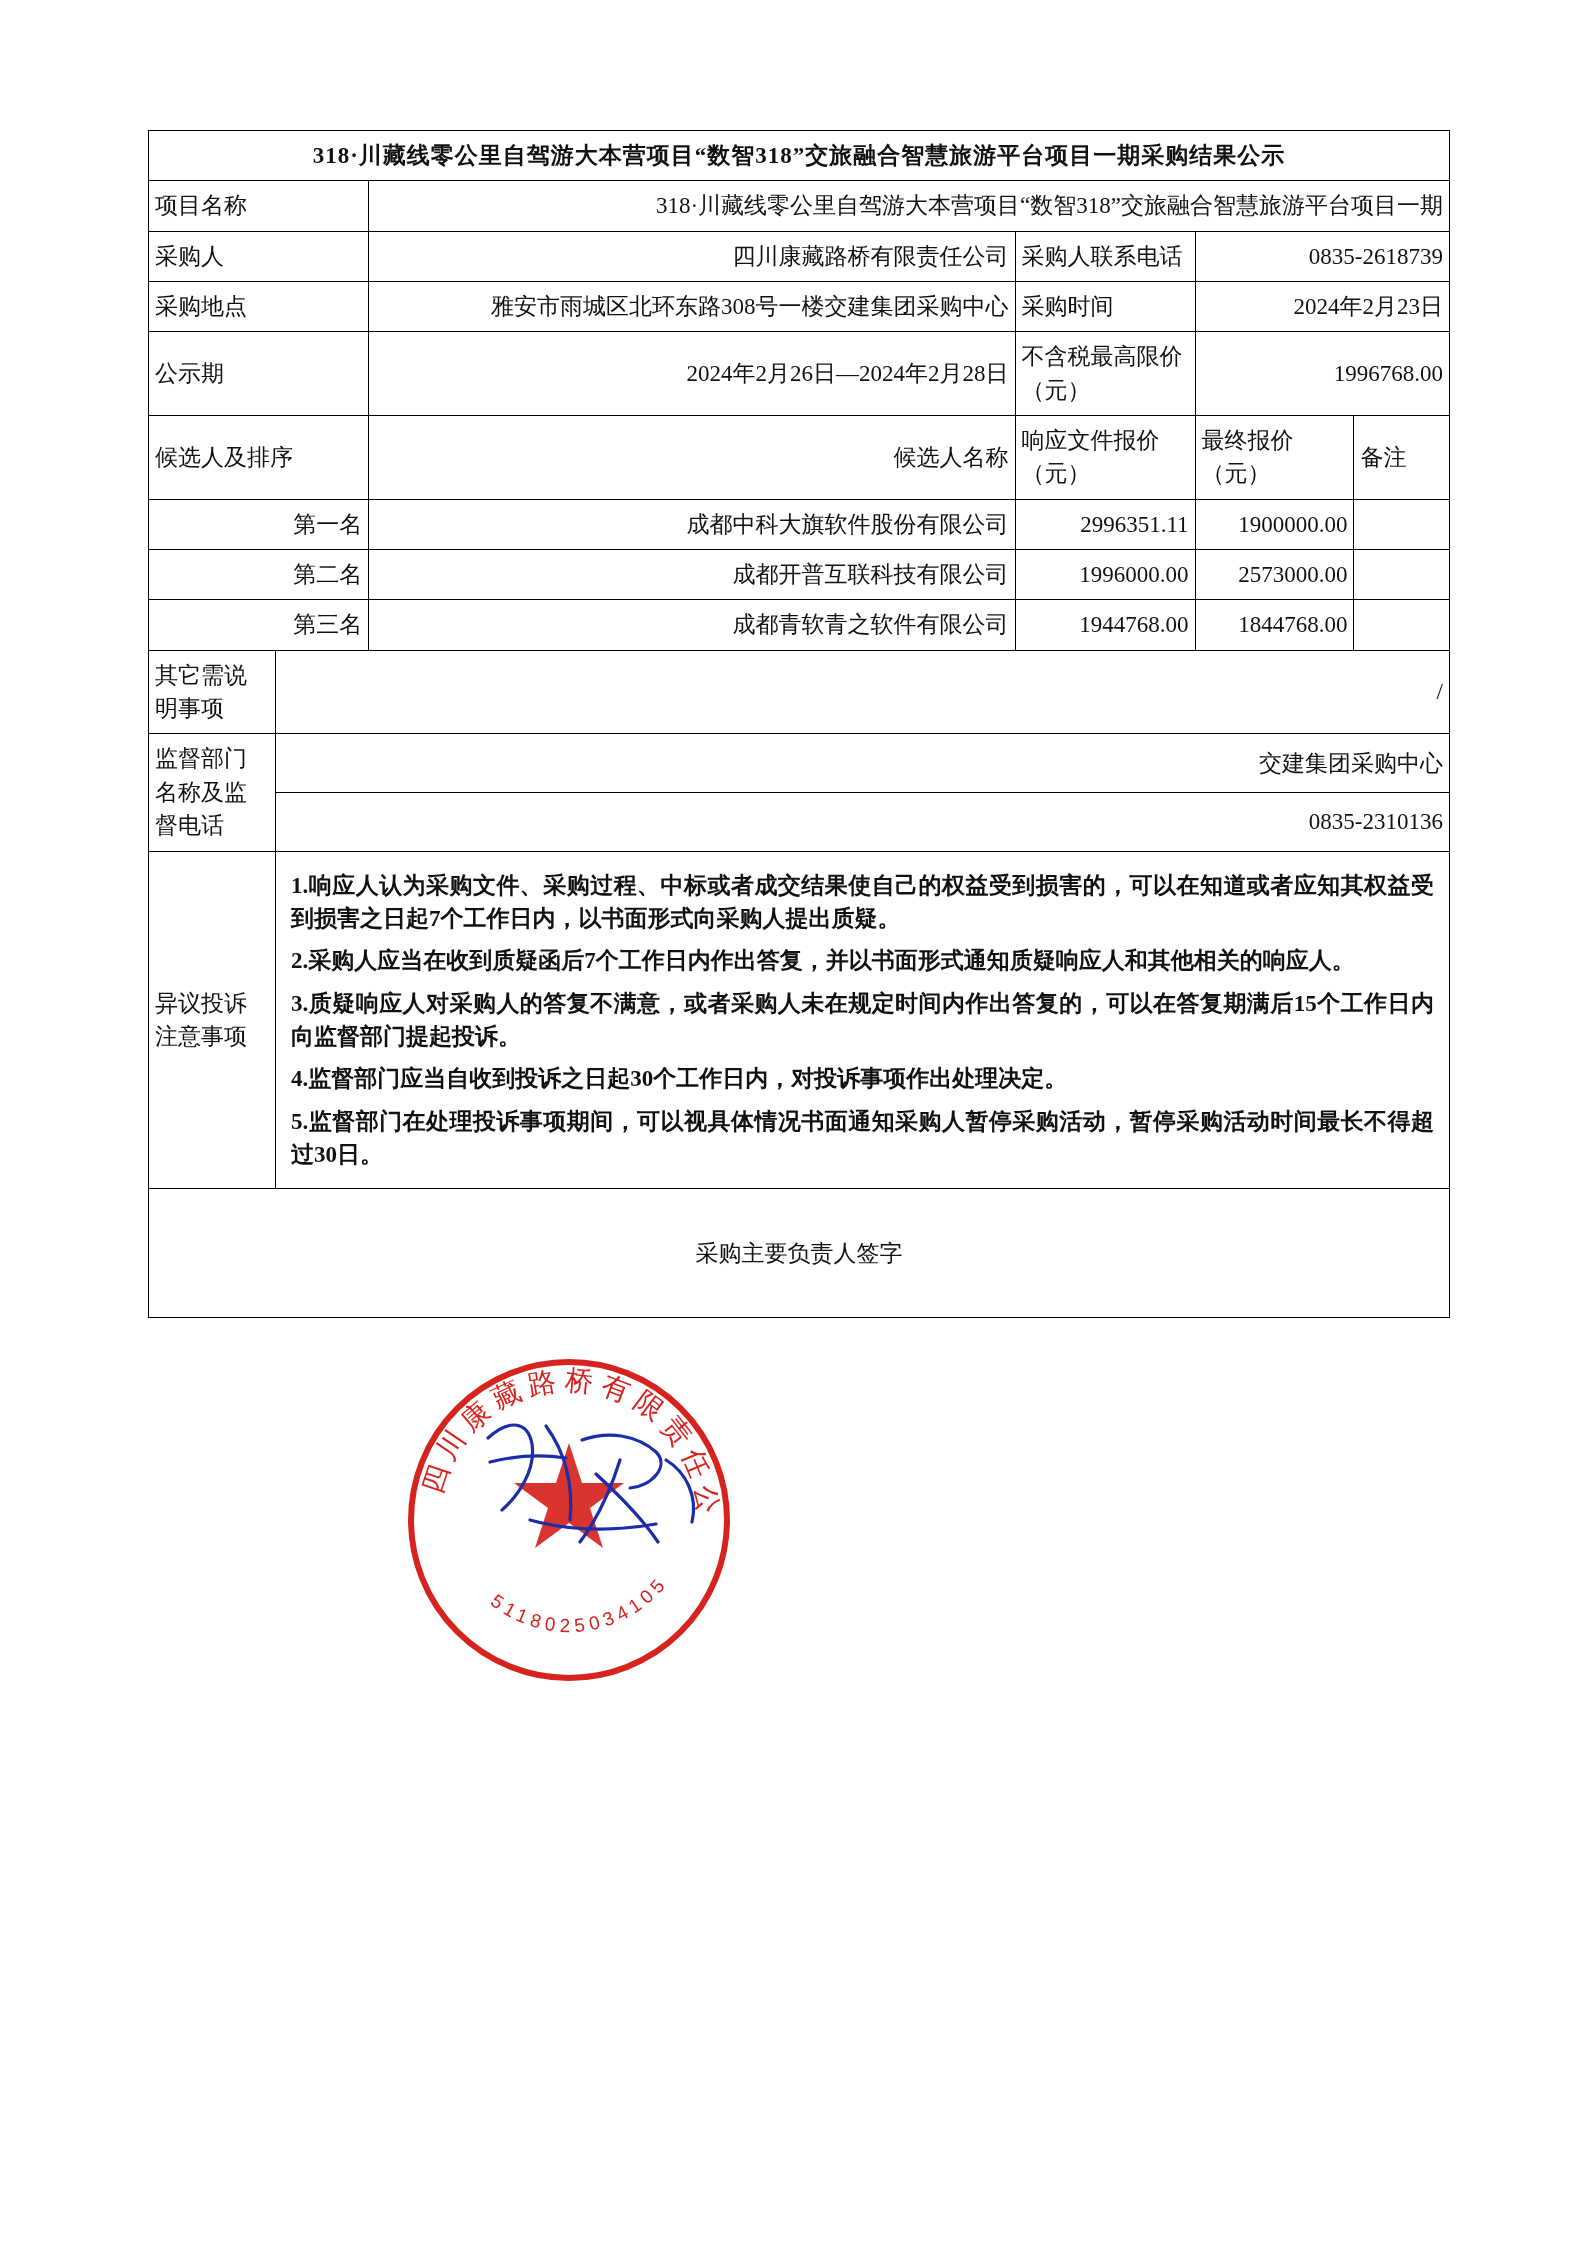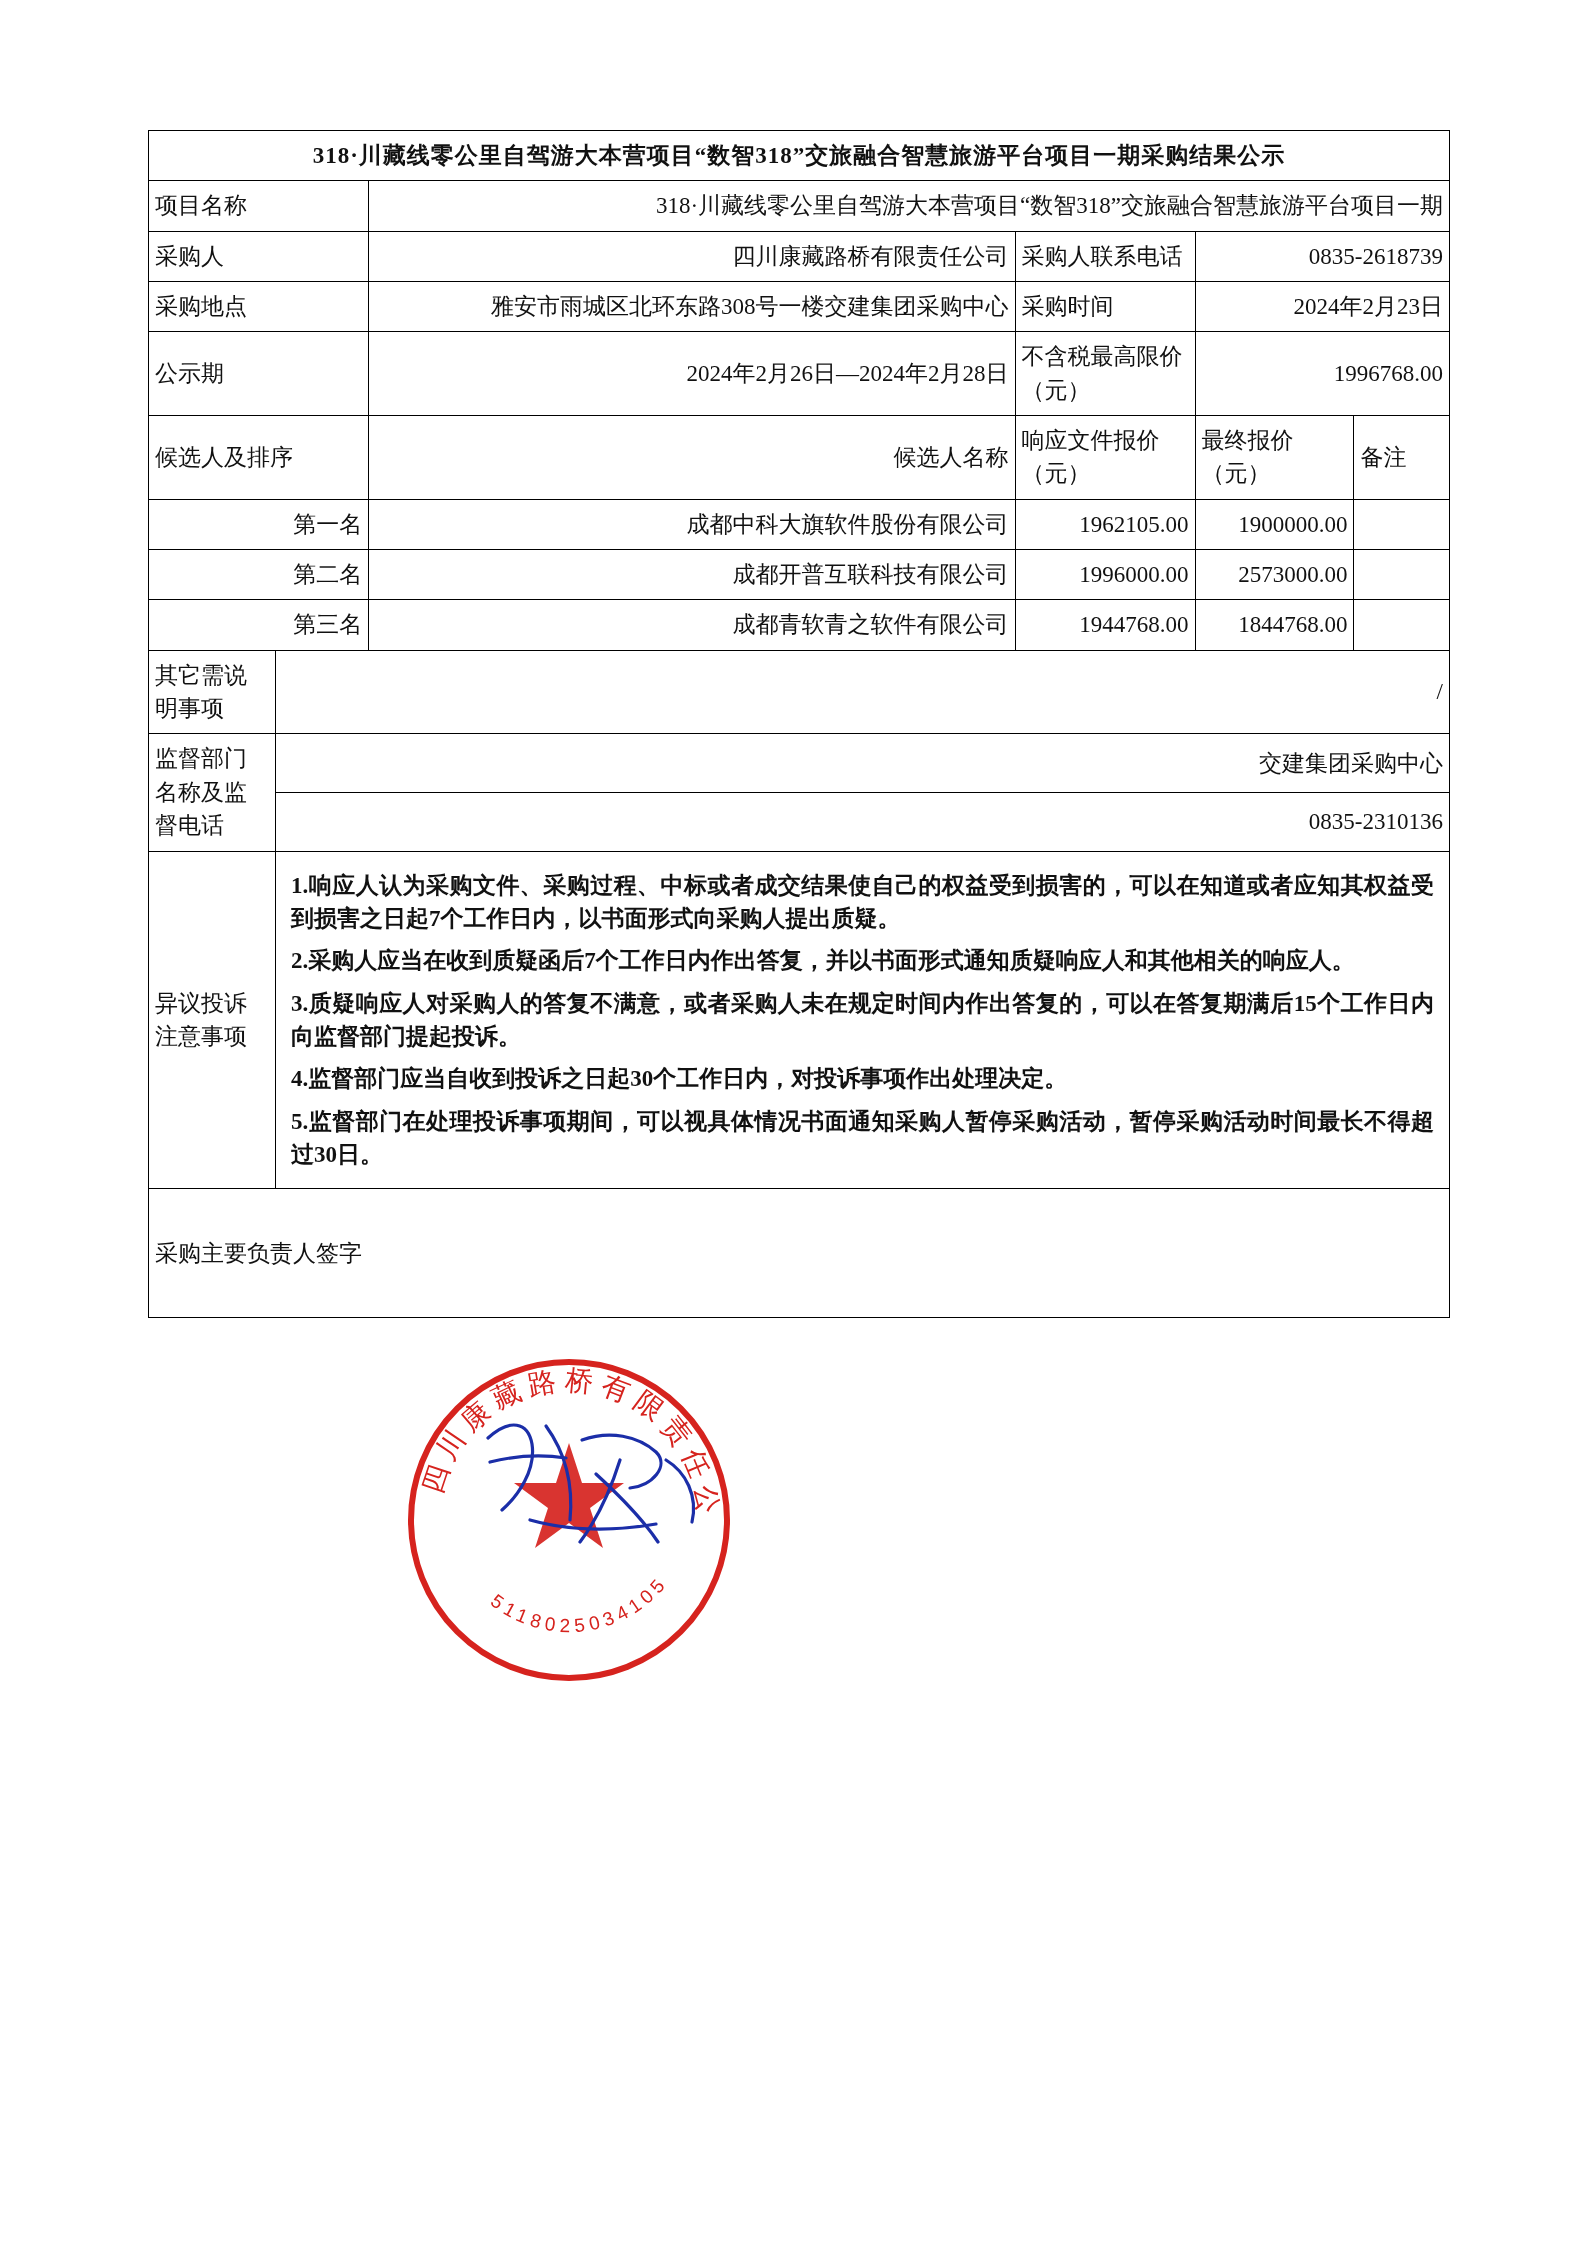--- a/index.html
+++ b/index.html
@@ -61,21 +61,21 @@
   }
   .txt-block p {
     margin: 9px;
     text-indent: 0;
     font-weight: bold;
   }
   .sign-row td {
     height: 112px;
   }
   .sign-label {
-    text-align: left;
+    text-align: center;
     padding-left: 14px;
     font-size: 23px;
   }
   
   .seal {
     position: absolute;
     left: 404px;
     top: 1355px;
     width: 330px;
     height: 330px;
@@ -142,21 +142,21 @@
         <td class="lbl" colspan="2">候选人及排序</td>
         <td class="ctr" colspan="2">候选人名称</td>
         <td class="lbl">响应文件报价（元）</td>
         <td class="lbl">最终报价（元）</td>
         <td class="lbl">备注</td>
       </tr>
 
       <tr>
         <td class="ctr" colspan="2">第一名</td>
         <td class="ctr" colspan="2">成都中科大旗软件股份有限公司</td>
-        <td class="ctr">1962105.00</td>
+        <td class="ctr">2996351.11</td>
         <td class="ctr">1900000.00</td>
         <td class="ctr"></td>
       </tr>
 
       <tr>
         <td class="ctr" colspan="2">第二名</td>
         <td class="ctr" colspan="2">成都开普互联科技有限公司</td>
         <td class="ctr">1996000.00</td>
         <td class="ctr">2573000.00</td>
         <td class="ctr"></td>

